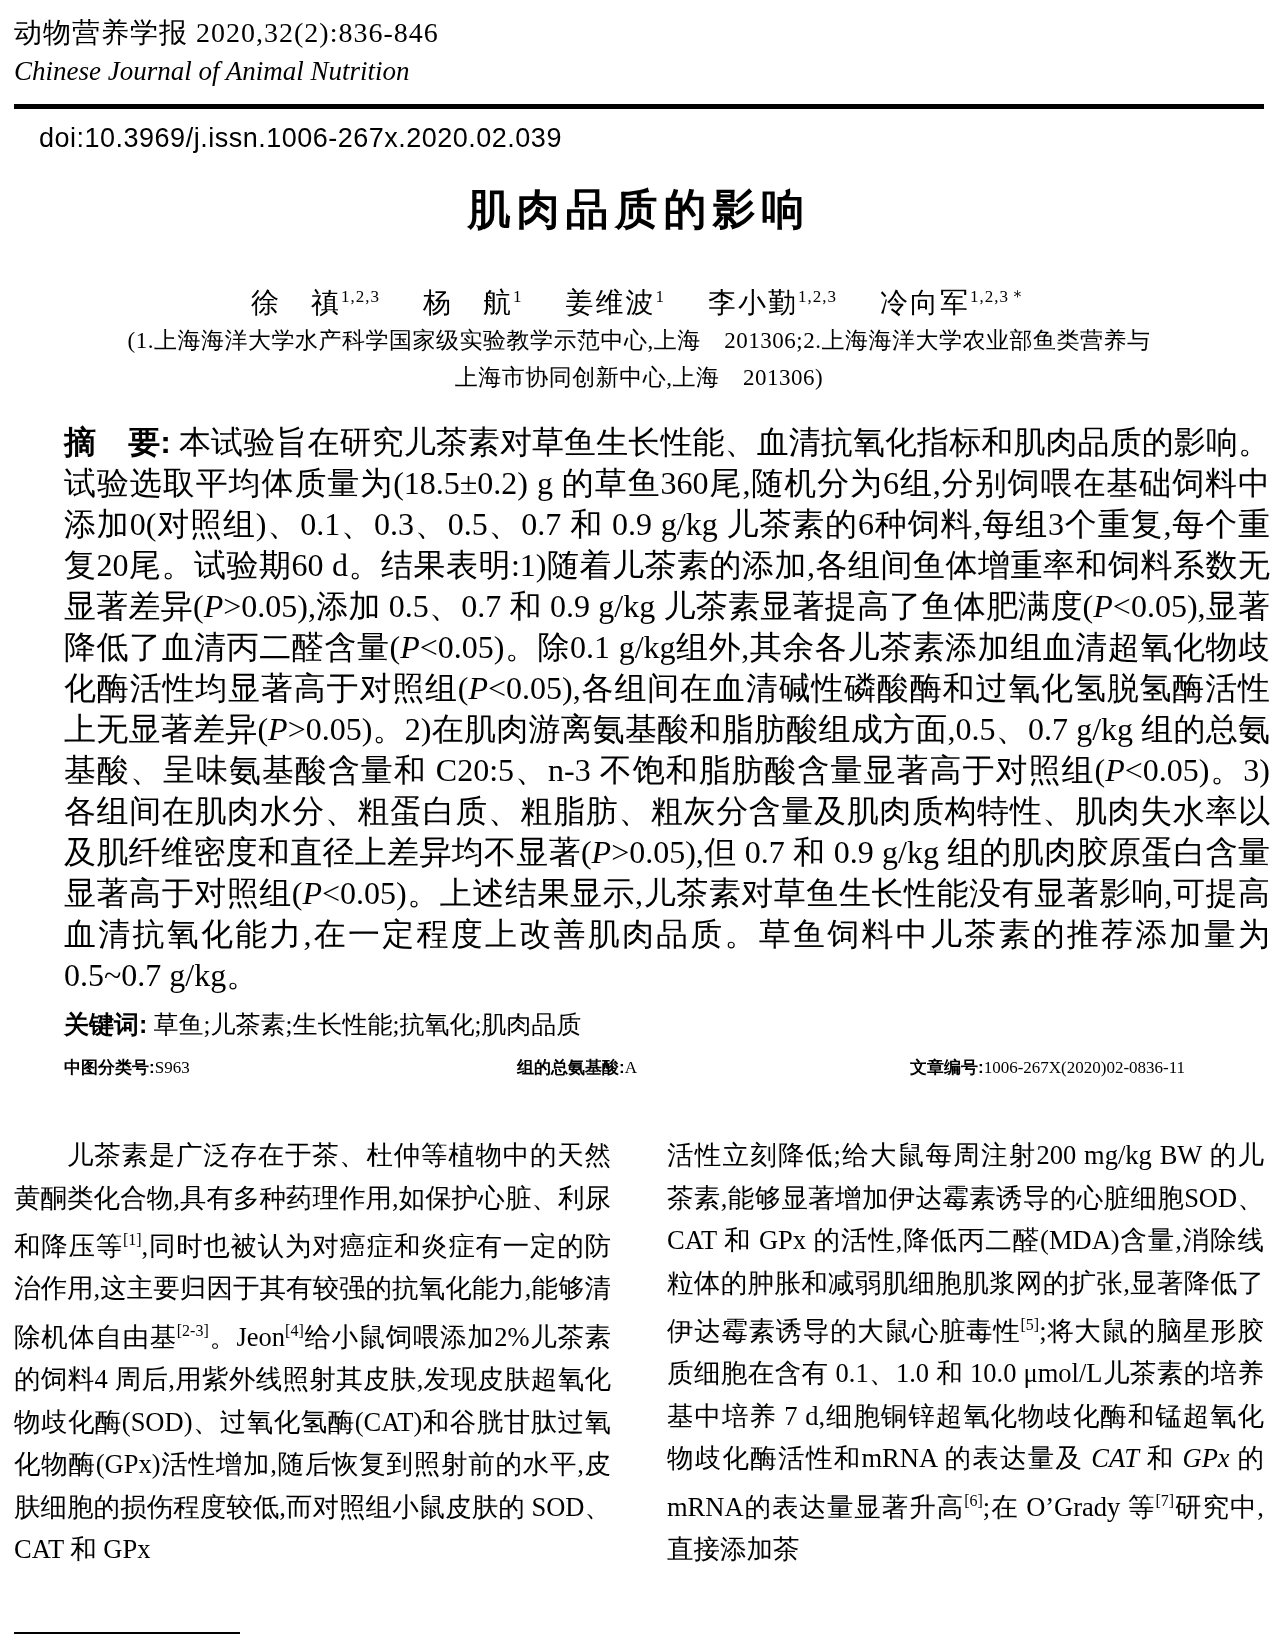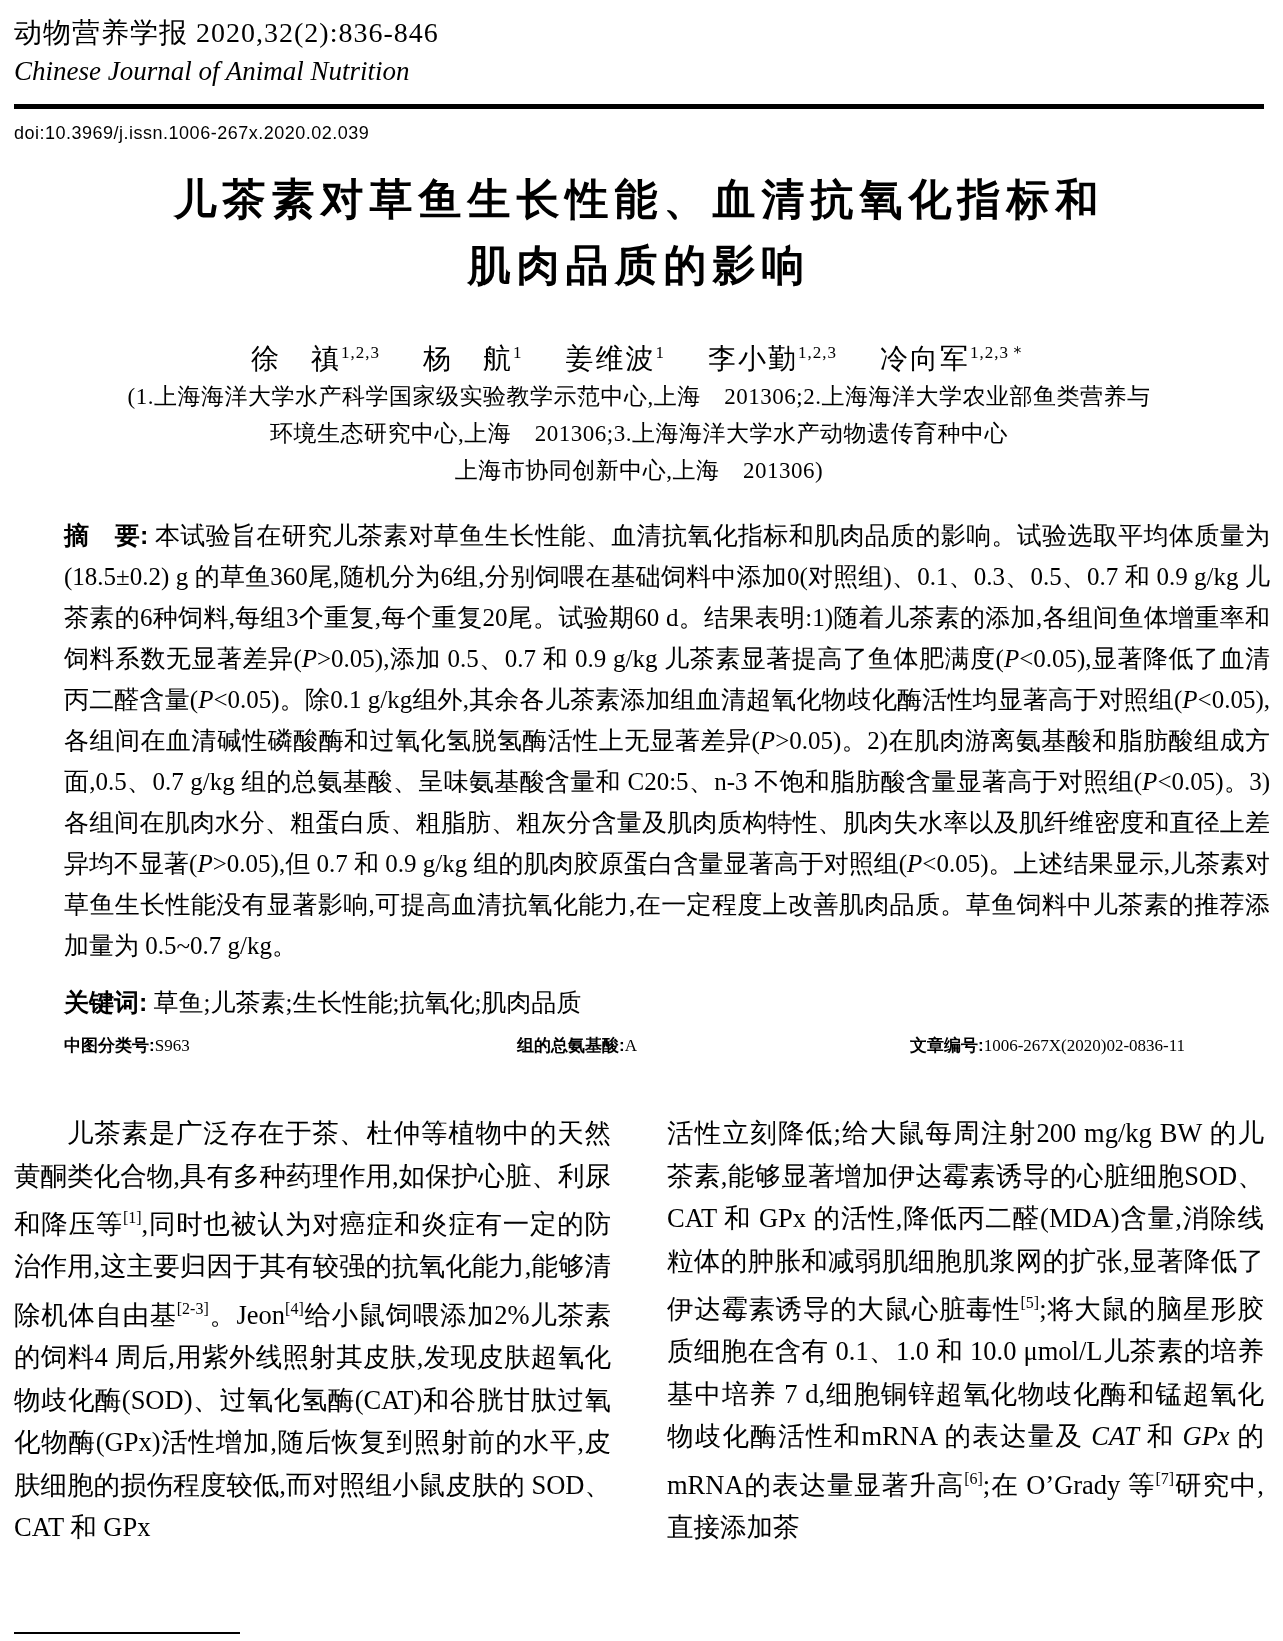--- a/index.html
+++ b/index.html
@@ -8,37 +8,37 @@
     width:1277px;height:1641px;
     background:#ffffff;color:#000;
     overflow:hidden;
     padding:16px 13px 4px 14px;
     box-sizing:border-box;
     font-family:"Liberation Serif","DejaVu Serif",serif;
   }
   .journal-cn{font-size:28px;line-height:34px;letter-spacing:1px;}
   .journal-en{font-size:27px;line-height:34px;font-style:italic;margin-top:4px;}
   .head-rule{height:5px;background:#000;margin-top:16px;}
-  .doi-line{font-family:"Liberation Sans","DejaVu Sans",sans-serif;font-size:18px;margin-top:14px;letter-spacing:0.5px;}
+  .doi-line{font-family:"Liberation Sans","DejaVu Sans",sans-serif;font-size:27px;margin-top:14px;letter-spacing:0.5px;margin-left:25px;}
   .paper-title{
     text-align:center;font-weight:bold;
     font-family:"Liberation Sans","DejaVu Sans",sans-serif;
     font-size:43px;line-height:66px;letter-spacing:6px;
     margin-top:22px;
   }
   .authors{
     text-align:center;font-size:28px;margin-top:42px;letter-spacing:2px;
   }
   .authors .author{margin:0 17px;white-space:nowrap;}
   .authors sup{font-size:17px;letter-spacing:1px;}
   .affiliations{text-align:center;font-size:23px;line-height:37px;letter-spacing:0.5px;}
   .abstract-wrap{
-    margin:26px 0 16px 50px;
+    margin:26px 0 8px 50px;
     width:1206px;
-    font-size:25px;line-height:41px;
+    font-size:32px;line-height:41px;
     text-align:justify;
   }
   .hei{font-family:"Liberation Sans","DejaVu Sans",sans-serif;font-weight:bold;}
   .kw-line{margin:3px 0 0 50px;width:1206px;font-size:25px;line-height:41px;}
   .class-line{margin:2px 0 0 50px;width:1206px;font-size:17px;line-height:41px;display:flex;}
   .class-item-1{width:453px;}
   .class-item-2{width:393px;}
   .it{font-style:italic;}
   .body-cols{
     display:flex;gap:56px;
@@ -61,35 +61,33 @@
 <div class="page">
 
   <div class="journal-cn">动物营养学报 2020,32(2):836-846</div>
   <div class="journal-en">Chinese Journal of Animal Nutrition</div>
 
   <div class="head-rule"></div>
 
   <div class="doi-line">doi:10.3969/j.issn.1006-267x.2020.02.039</div>
 
   <div class="paper-title">
-    <div>儿茶素对草鱼生长性能、血清抗氧化指标和</div>
     <div>肌肉品质的影响</div>
   </div>
 
   <div class="authors">
     <span class="author"><span>徐　禛</span><sup>1,2,3</sup></span>
     <span class="author"><span>杨　航</span><sup>1</sup></span>
     <span class="author"><span>姜维波</span><sup>1</sup></span>
     <span class="author"><span>李小勤</span><sup>1,2,3</sup></span>
     <span class="author"><span>冷向军</span><sup>1,2,3＊</sup></span>
   </div>
 
   <div class="affiliations">
     <div>(1.上海海洋大学水产科学国家级实验教学示范中心,上海　201306;2.上海海洋大学农业部鱼类营养与</div>
-    <div>环境生态研究中心,上海　201306;3.上海海洋大学水产动物遗传育种中心</div>
     <div>上海市协同创新中心,上海　201306)</div>
   </div>
 
   <div class="abstract-wrap"><span class="hei">摘　要:</span><span><span> 本试验旨在研究儿茶素对草鱼生长性能、血清抗氧化指标和肌肉品质的影响。试验选取平均体质量为(18.5±0.2) g 的草鱼360尾,随机分为6组,分别饲喂在基础饲料中添加0(对照组)、0.1、0.3、0.5、0.7 和 0.9 g/kg 儿茶素的6种饲料,每组3个重复,每个重复20尾。试验期60 d。结果表明:1)随着儿茶素的添加,各组间鱼体增重率和饲料系数无显著差异(</span><span class="it">P</span><span>&gt;0.05),添加 0.5、0.7 和 0.9 g/kg 儿茶素显著提高了鱼体肥满度(</span><span class="it">P</span><span>&lt;0.05),显著降低了血清丙二醛含量(</span><span class="it">P</span><span>&lt;0.05)。除0.1 g/kg组外,其余各儿茶素添加组血清超氧化物歧化酶活性均显著高于对照组(</span><span class="it">P</span><span>&lt;0.05),各组间在血清碱性磷酸酶和过氧化氢脱氢酶活性上无显著差异(</span><span class="it">P</span><span>&gt;0.05)。2)在肌肉游离氨基酸和脂肪酸组成方面,0.5、0.7 g/kg 组的总氨基酸、呈味氨基酸含量和 C20:5、n-3 不饱和脂肪酸含量显著高于对照组(</span><span class="it">P</span><span>&lt;0.05)。3)各组间在肌肉水分、粗蛋白质、粗脂肪、粗灰分含量及肌肉质构特性、肌肉失水率以及肌纤维密度和直径上差异均不显著(</span><span class="it">P</span><span>&gt;0.05),但 0.7 和 0.9 g/kg 组的肌肉胶原蛋白含量显著高于对照组(</span><span class="it">P</span><span>&lt;0.05)。上述结果显示,儿茶素对草鱼生长性能没有显著影响,可提高血清抗氧化能力,在一定程度上改善肌肉品质。草鱼饲料中儿茶素的推荐添加量为 0.5~0.7 g/kg。</span></span></div>
 
   <div class="kw-line"><span class="hei">关键词:</span><span> 草鱼;儿茶素;生长性能;抗氧化;肌肉品质</span></div>
 
   <div class="class-line">
     <span class="class-item-1"><span class="hei">中图分类号:</span><span>S963</span></span>
     <span class="class-item-2"><span class="hei">组的总氨基酸:</span><span>A</span></span>

